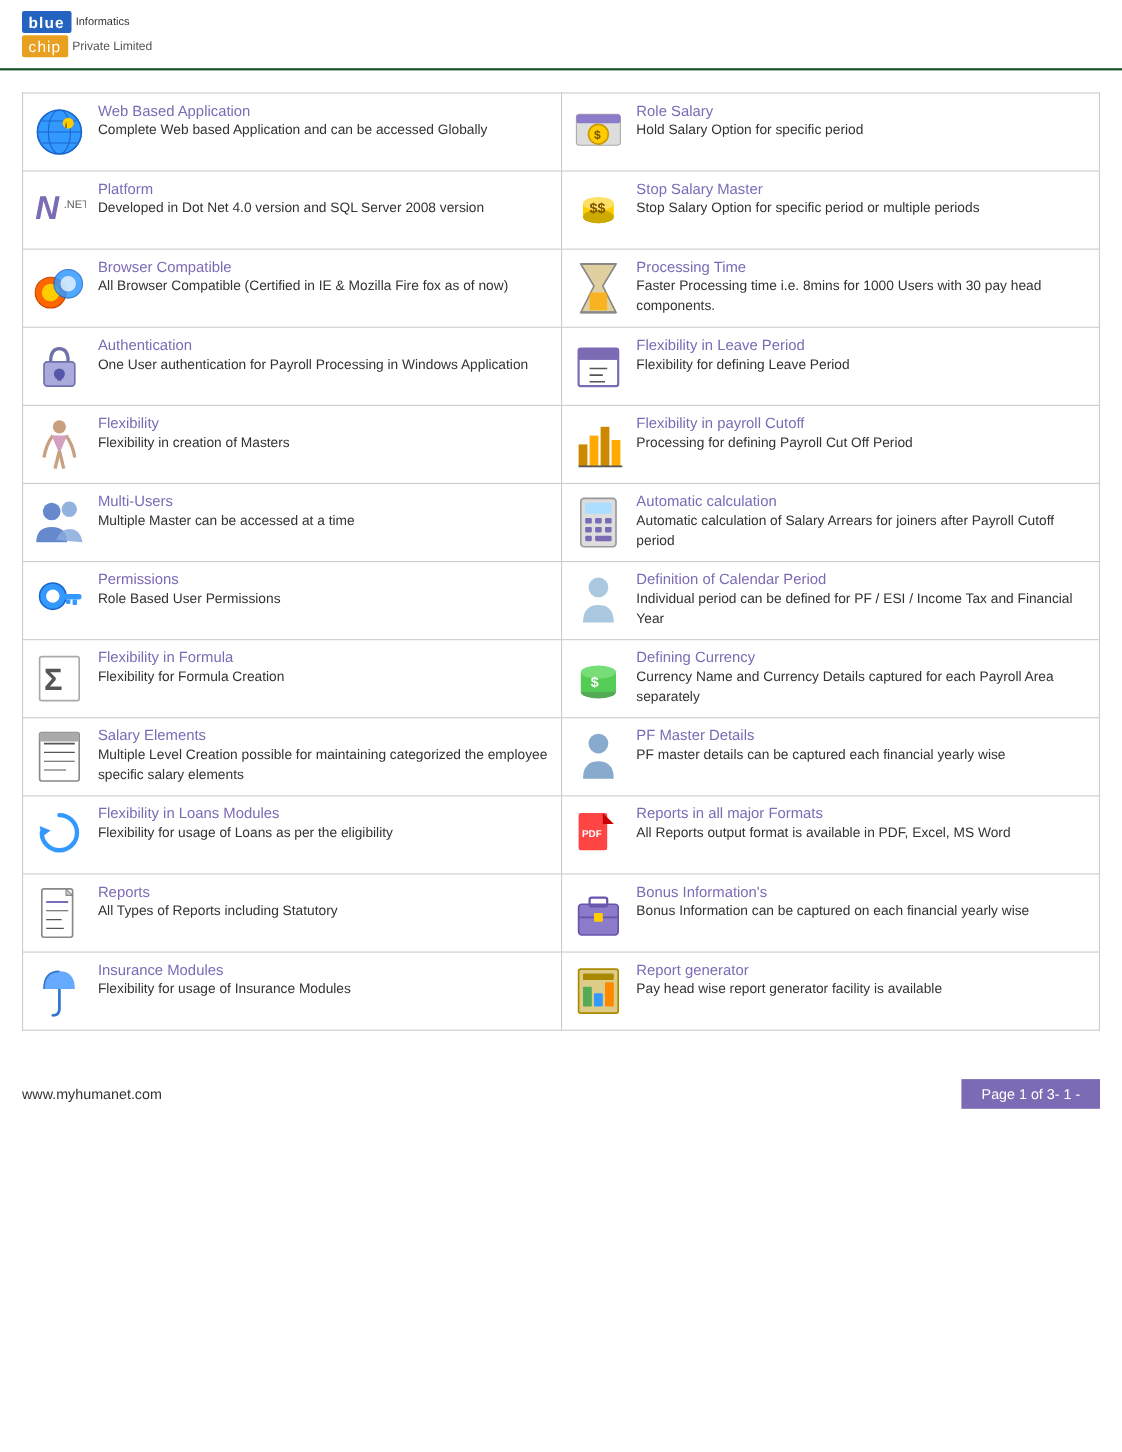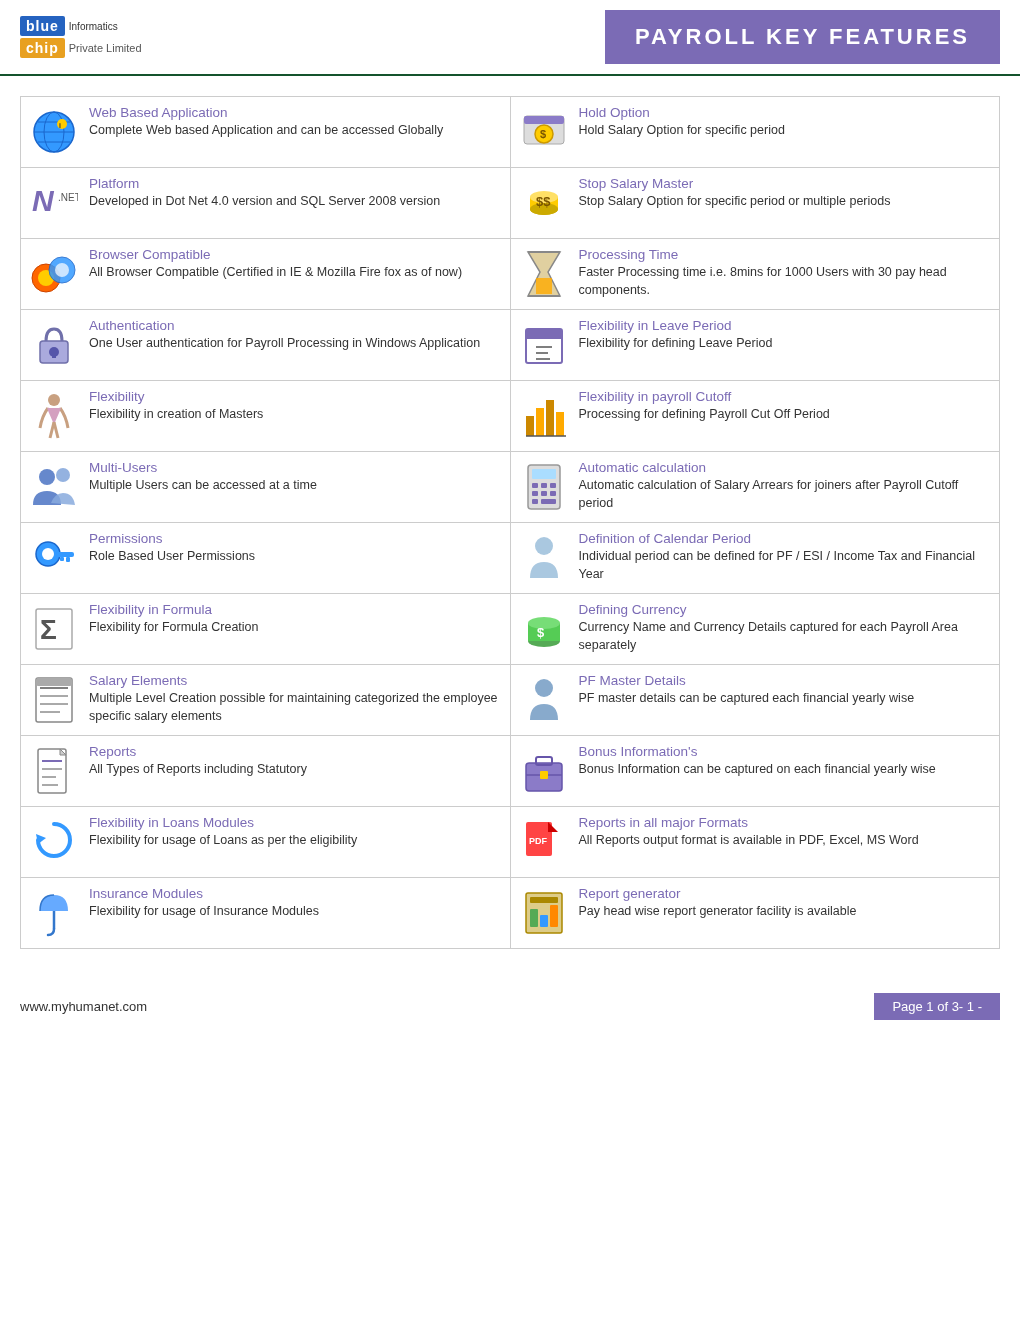--- a/index.html
+++ b/index.html
@@ -34,21 +34,21 @@
       color: white;
       font-weight: bold;
       font-size: 14px;
       padding: 2px 6px;
       border-radius: 2px;
       letter-spacing: 1px;
     }
     .logo-chip {
       background: #e8a020;
       color: white;
-      font-weight: bold;
+      font-weight: normal;
       font-size: 14px;
       padding: 2px 6px;
       border-radius: 2px;
       letter-spacing: 1px;
     }
     .logo-text {
       font-size: 10px;
       color: #333;
     }
     .logo-subtext {
@@ -141,21 +141,20 @@
       <div style="display:flex;gap:4px;align-items:center;">
         <span class="logo-blue">blue</span>
         <span class="logo-text">Informatics</span>
       </div>
       <div style="display:flex;gap:4px;align-items:center;">
         <span class="logo-chip">chip</span>
         <span class="logo-subtext">Private Limited</span>
       </div>
     </div>
   </div>
-  <div class="header-title-box">PAYROLL  KEY FEATURES</div>
 </div>
 
 <div class="main-content">
   <table class="features-table">
     <tbody id="features-body">
         <tr>
           <td style="width: 50%;">
             <div class="feature-cell">
               <div class="feature-icon">
                 <svg width="48" height="48" viewBox="0 0 48 48">
@@ -178,21 +177,21 @@
             <div class="feature-cell">
               <div class="feature-icon">
                 <svg width="48" height="48" viewBox="0 0 48 48">
       <rect x="4" y="8" width="40" height="28" rx="3" fill="#ddd" stroke="#aaa"></rect>
       <rect x="4" y="8" width="40" height="8" rx="2" fill="#8B7BC8"></rect>
       <ellipse cx="24" cy="26" rx="9" ry="9" fill="#ffcc00" stroke="#cc9900" stroke-width="1.5"></ellipse>
       <text x="20" y="30" font-size="11" fill="#7a5500" font-weight="bold">$</text>
     </svg>
               </div>
               <div class="feature-text">
-                <div class="feature-title">Hold Option</div>
+                <div class="feature-title">Role Salary</div>
                 <div class="feature-desc">Hold Salary Option for specific period</div>
               </div>
             </div>
           </td>
         </tr>
         <tr>
           <td style="width: 50%;">
             <div class="feature-cell">
               <div class="feature-icon">
                 <svg width="48" height="48" viewBox="0 0 48 48">
@@ -337,21 +336,21 @@
               <div class="feature-icon">
                 <svg width="50" height="48" viewBox="0 0 50 48">
       <circle cx="18" cy="14" r="8" fill="#6688cc"></circle>
       <path d="M4 42 Q4 28 18 28 Q32 28 32 42" fill="#6688cc"></path>
       <circle cx="34" cy="12" r="7" fill="#88aadd" opacity="0.9"></circle>
       <path d="M22 40 Q26 30 34 30 Q44 30 46 42" fill="#88aadd" opacity="0.85"></path>
     </svg>
               </div>
               <div class="feature-text">
                 <div class="feature-title">Multi-Users</div>
-                <div class="feature-desc">Multiple Users can be accessed at a time</div>
+                <div class="feature-desc">Multiple Master can be accessed at a time</div>
               </div>
             </div>
           </td>
           <td style="width: 50%;">
             <div class="feature-cell">
               <div class="feature-icon">
                 <svg width="44" height="48" viewBox="0 0 44 48">
       <rect x="6" y="2" width="32" height="44" rx="3" fill="#ddd" stroke="#999" stroke-width="1.5"></rect>
       <rect x="10" y="6" width="24" height="10" rx="1" fill="#aaddff"></rect>
       <rect x="10" y="20" width="6" height="5" rx="1" fill="#7b6bb5"></rect>
@@ -468,20 +467,51 @@
                 <div class="feature-desc">PF master details can be captured each financial yearly wise</div>
               </div>
             </div>
           </td>
         </tr>
         <tr>
           <td style="width: 50%;">
             <div class="feature-cell">
               <div class="feature-icon">
                 <svg width="44" height="48" viewBox="0 0 44 48">
+      <path d="M22 6 A16 16 0 1 1 6 22" fill="none" stroke="#3399ff" stroke-width="4" stroke-linecap="round"></path>
+      <polygon points="4,16 6,26 14,20" fill="#3399ff"></polygon>
+    </svg>
+              </div>
+              <div class="feature-text">
+                <div class="feature-title">Flexibility in Loans Modules</div>
+                <div class="feature-desc">Flexibility for usage of Loans as per the eligibility</div>
+              </div>
+            </div>
+          </td>
+          <td style="width: 50%;">
+            <div class="feature-cell">
+              <div class="feature-icon">
+                <svg width="44" height="48" viewBox="0 0 44 48">
+      <rect x="4" y="4" width="26" height="34" rx="2" fill="#ff4444"></rect>
+      <polygon points="26,4 36,14 26,14" fill="#cc0000"></polygon>
+      <text x="7" y="26" font-size="9" fill="white" font-weight="bold">PDF</text>
+    </svg>
+              </div>
+              <div class="feature-text">
+                <div class="feature-title">Reports in all major Formats</div>
+                <div class="feature-desc">All Reports output format is available in PDF, Excel, MS Word</div>
+              </div>
+            </div>
+          </td>
+        </tr>
+        <tr>
+          <td style="width: 50%;">
+            <div class="feature-cell">
+              <div class="feature-icon">
+                <svg width="44" height="48" viewBox="0 0 44 48">
       <rect x="6" y="2" width="28" height="44" rx="2" fill="white" stroke="#888" stroke-width="1.5"></rect>
       <polygon points="28,2 34,8 28,8" fill="#ccc" stroke="#888" stroke-width="1"></polygon>
       <rect x="34" y="8" width="0" height="0"></rect>
       <line x1="10" y1="14" x2="30" y2="14" stroke="#7b6bb5" stroke-width="2"></line>
       <line x1="10" y1="22" x2="30" y2="22" stroke="#555" stroke-width="1"></line>
       <line x1="10" y1="30" x2="24" y2="30" stroke="#555" stroke-width="1"></line>
       <line x1="10" y1="38" x2="26" y2="38" stroke="#555" stroke-width="1"></line>
     </svg>
               </div>
               <div class="feature-text">
@@ -504,51 +534,20 @@
                 <div class="feature-title">Bonus Information's</div>
                 <div class="feature-desc">Bonus Information can be captured on each financial yearly wise</div>
               </div>
             </div>
           </td>
         </tr>
         <tr>
           <td style="width: 50%;">
             <div class="feature-cell">
               <div class="feature-icon">
-                <svg width="44" height="48" viewBox="0 0 44 48">
-      <path d="M22 6 A16 16 0 1 1 6 22" fill="none" stroke="#3399ff" stroke-width="4" stroke-linecap="round"></path>
-      <polygon points="4,16 6,26 14,20" fill="#3399ff"></polygon>
-    </svg>
-              </div>
-              <div class="feature-text">
-                <div class="feature-title">Flexibility in Loans Modules</div>
-                <div class="feature-desc">Flexibility for usage of Loans as per the eligibility</div>
-              </div>
-            </div>
-          </td>
-          <td style="width: 50%;">
-            <div class="feature-cell">
-              <div class="feature-icon">
-                <svg width="44" height="48" viewBox="0 0 44 48">
-      <rect x="4" y="4" width="26" height="34" rx="2" fill="#ff4444"></rect>
-      <polygon points="26,4 36,14 26,14" fill="#cc0000"></polygon>
-      <text x="7" y="26" font-size="9" fill="white" font-weight="bold">PDF</text>
-    </svg>
-              </div>
-              <div class="feature-text">
-                <div class="feature-title">Reports in all major Formats</div>
-                <div class="feature-desc">All Reports output format is available in PDF, Excel, MS Word</div>
-              </div>
-            </div>
-          </td>
-        </tr>
-        <tr>
-          <td style="width: 50%;">
-            <div class="feature-cell">
-              <div class="feature-icon">
                 <svg width="44" height="52" viewBox="0 0 44 52">
       <path d="M8 24 Q8 8 22 8 Q36 8 36 24 Z" fill="#66aaff"></path>
       <path d="M8 24 Q8 8 22 8" fill="none" stroke="#3377cc" stroke-width="1.5"></path>
       <line x1="22" y1="24" x2="22" y2="42" stroke="#3377cc" stroke-width="2.5"></line>
       <path d="M22 42 Q22 48 16 48" fill="none" stroke="#3377cc" stroke-width="2.5" stroke-linecap="round"></path>
     </svg>
               </div>
               <div class="feature-text">
                 <div class="feature-title">Insurance Modules</div>
                 <div class="feature-desc">Flexibility for usage of Insurance Modules</div>

